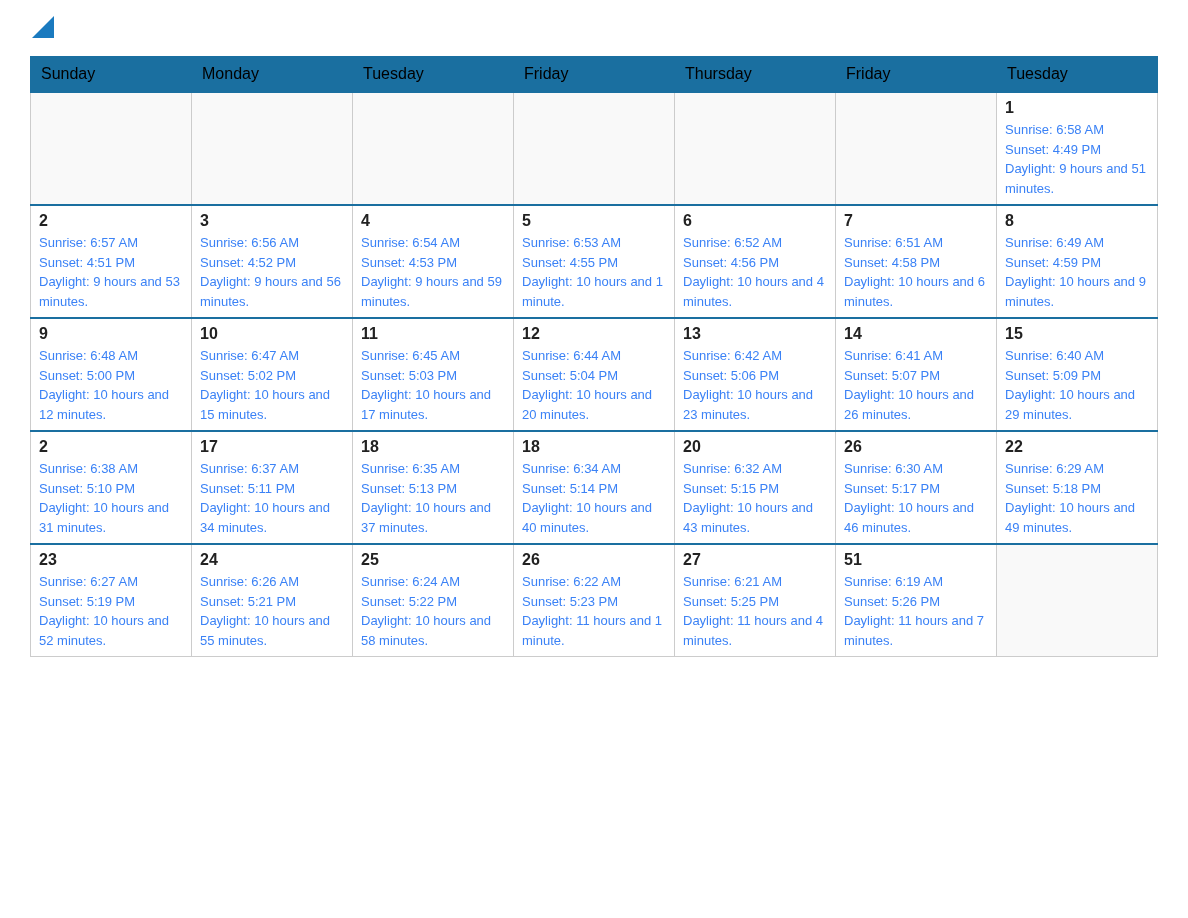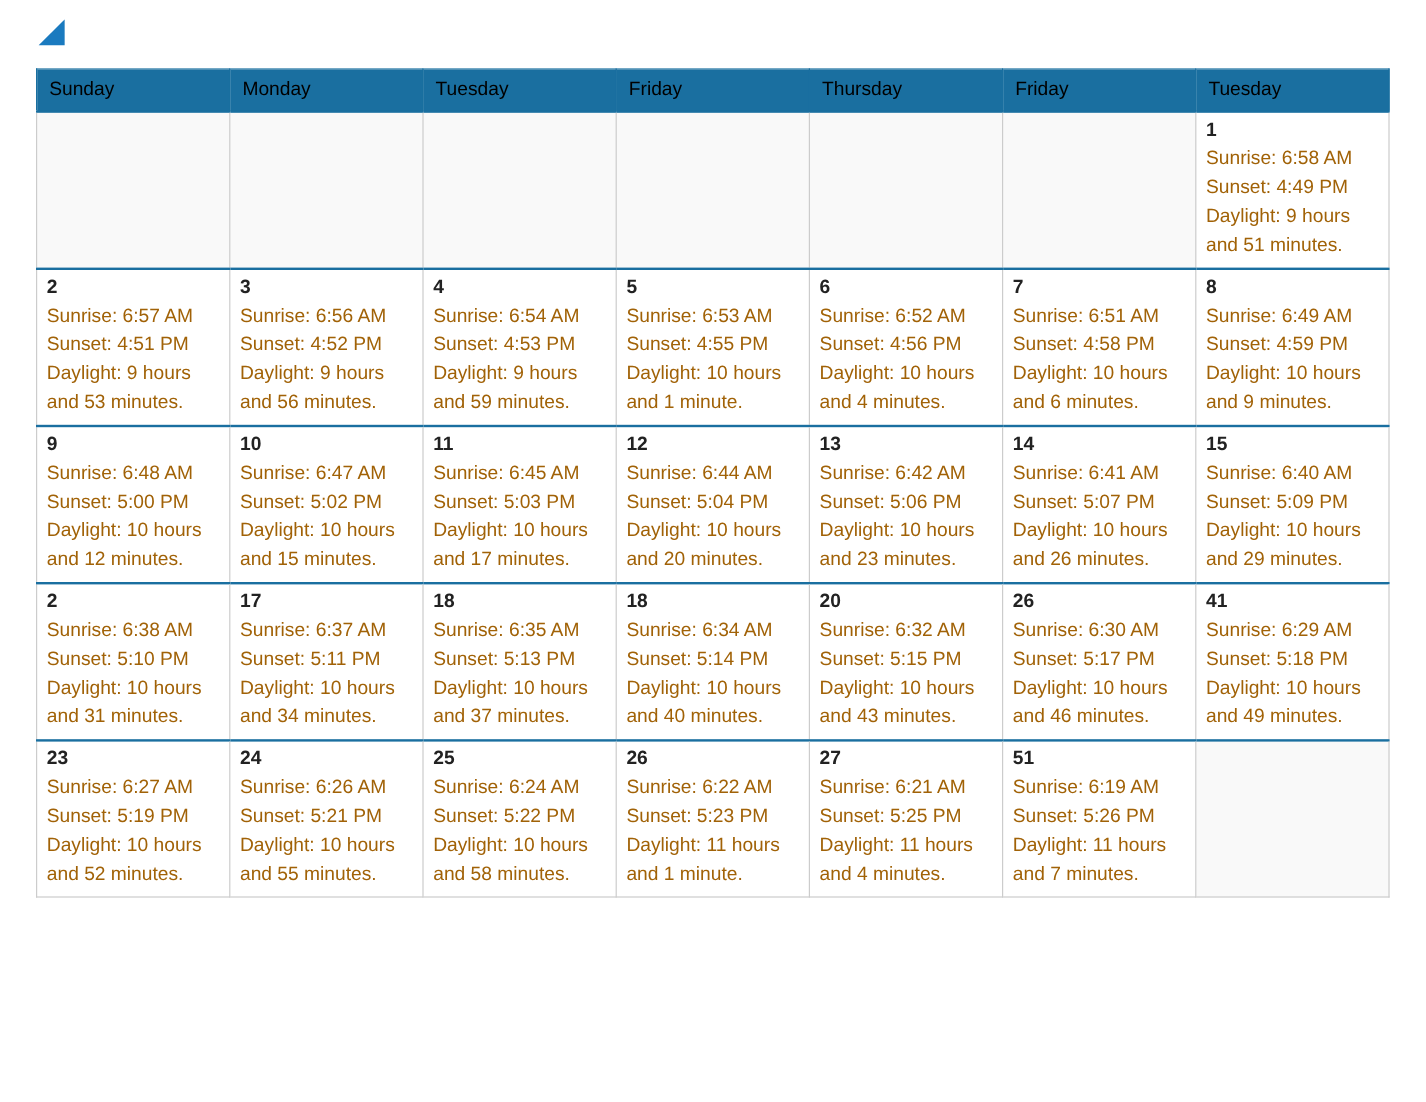--- a/index.html
+++ b/index.html
@@ -82,22 +82,22 @@
       background: #f9f9f9;
     }
     .day-number {
       font-size: 16px;
       font-weight: bold;
       color: #222;
       display: block;
       margin-bottom: 3px;
     }
     .day-info {
-      font-size: 16px;
-      color: #a16207;
+      font-size: 13px;
+      color: #3b82f6;
       line-height: 1.5;
     }
     .calendar tr td {
       border-top: 2px solid #1a6fa0;
     }
   </style>
 </head>
 <body>
 
 <div class="header">
@@ -224,21 +224,21 @@
         </td>
         <td>
           <span class="day-number">20</span>
           <div class="day-info">Sunrise: 6:32 AM<br>Sunset: 5:15 PM<br>Daylight: 10 hours and 43 minutes.</div>
         </td>
         <td>
           <span class="day-number">26</span>
           <div class="day-info">Sunrise: 6:30 AM<br>Sunset: 5:17 PM<br>Daylight: 10 hours and 46 minutes.</div>
         </td>
         <td>
-          <span class="day-number">41</span>
+          <span class="day-number">22</span>
           <div class="day-info">Sunrise: 6:29 AM<br>Sunset: 5:18 PM<br>Daylight: 10 hours and 49 minutes.</div>
         </td>
       </tr>
       <tr>
         <td>
           <span class="day-number">23</span>
           <div class="day-info">Sunrise: 6:27 AM<br>Sunset: 5:19 PM<br>Daylight: 10 hours and 52 minutes.</div>
         </td>
         <td>
           <span class="day-number">24</span>

